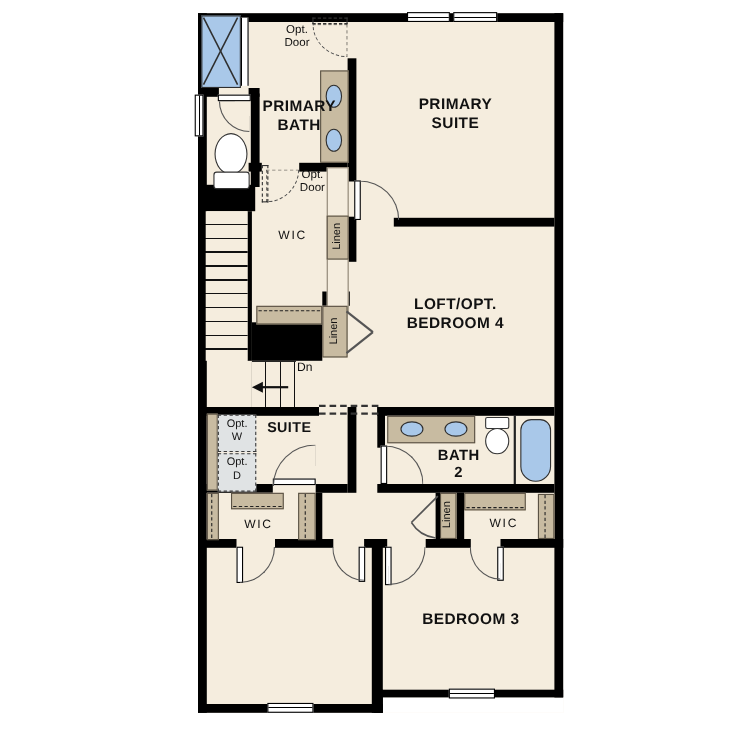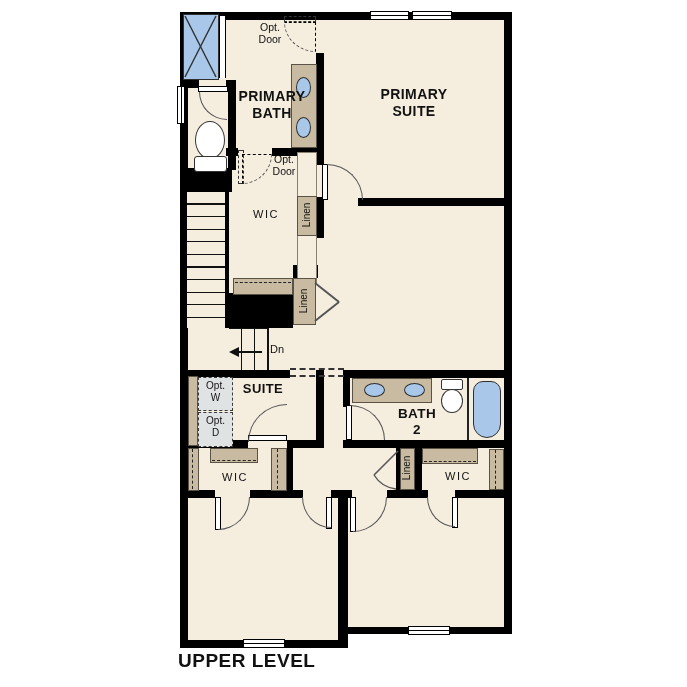--- a/index.html
+++ b/index.html
@@ -165,33 +165,35 @@
   <div class="abs arc arc-bl" style="left:302px;top:497px;width:29px;height:31px;"></div>
   <div class="abs leaf" style="left:350px;top:497px;width:6px;height:35px;"></div>
   <div class="abs arc arc-br" style="left:353px;top:497px;width:34px;height:35px;"></div>
   <div class="abs leaf" style="left:452px;top:497px;width:6px;height:31px;"></div>
   <div class="abs arc arc-bl" style="left:427px;top:497px;width:28px;height:30px;"></div>
 
   <div class="lbl bold" style="left:222px;top:88px;width:100px;font-size:14px;">PRIMARY
 BATH</div>
   <div class="lbl bold" style="left:364px;top:86px;width:100px;font-size:14px;">PRIMARY
 SUITE</div>
+  <div class="lbl bold" style="left:354px;top:268px;width:120px;font-size:14px;">LOFT/OPT.
+BEDROOM 4</div>
   <div class="lbl" style="left:250px;top:21px;width:40px;font-size:10.5px;">Opt.
 Door</div>
   <div class="lbl" style="left:264px;top:153px;width:40px;font-size:10.5px;">Opt.
 Door</div>
   <div class="lbl" style="left:236px;top:208px;width:60px;font-size:11px;letter-spacing:1.5px;">WIC</div>
   <div class="lbl vert" style="left:282px;top:209px;width:50px;font-size:10px;">Linen</div>
   <div class="lbl vert" style="left:279px;top:295px;width:50px;font-size:10px;">Linen</div>
-  <div class="lbl" style="left:264px;top:343px;width:26px;font-size:11px;">Dn</div>
+  <div class="lbl" style="left:264px;top:328px;width:26px;font-size:11px;">Dn</div>
   <div class="lbl bold" style="left:233px;top:381px;width:60px;font-size:13px;">SUITE</div>
   <div class="lbl" style="left:199px;top:380px;width:33px;font-size:10px;">Opt.
 W</div>
   <div class="lbl" style="left:199px;top:415px;width:33px;font-size:10px;">Opt.
 D</div>
   <div class="lbl bold" style="left:387px;top:406px;width:60px;font-size:13.5px;">BATH
 2</div>
   <div class="lbl vert" style="left:382px;top:462px;width:50px;font-size:10px;">Linen</div>
   <div class="lbl" style="left:205px;top:471px;width:60px;font-size:11px;letter-spacing:1.5px;">WIC</div>
   <div class="lbl" style="left:428px;top:470px;width:60px;font-size:11px;letter-spacing:1.5px;">WIC</div>
-  <div class="lbl bold" style="left:178px;top:650px;width:200px;font-size:19px;text-align:left;letter-spacing:.5px;">UPPER LEVEL</div>
+  <div class="lbl bold" style="left:358px;top:554px;width:140px;font-size:14px;">BEDROOM 3</div>
 
 </div>
 
 </body></html>

